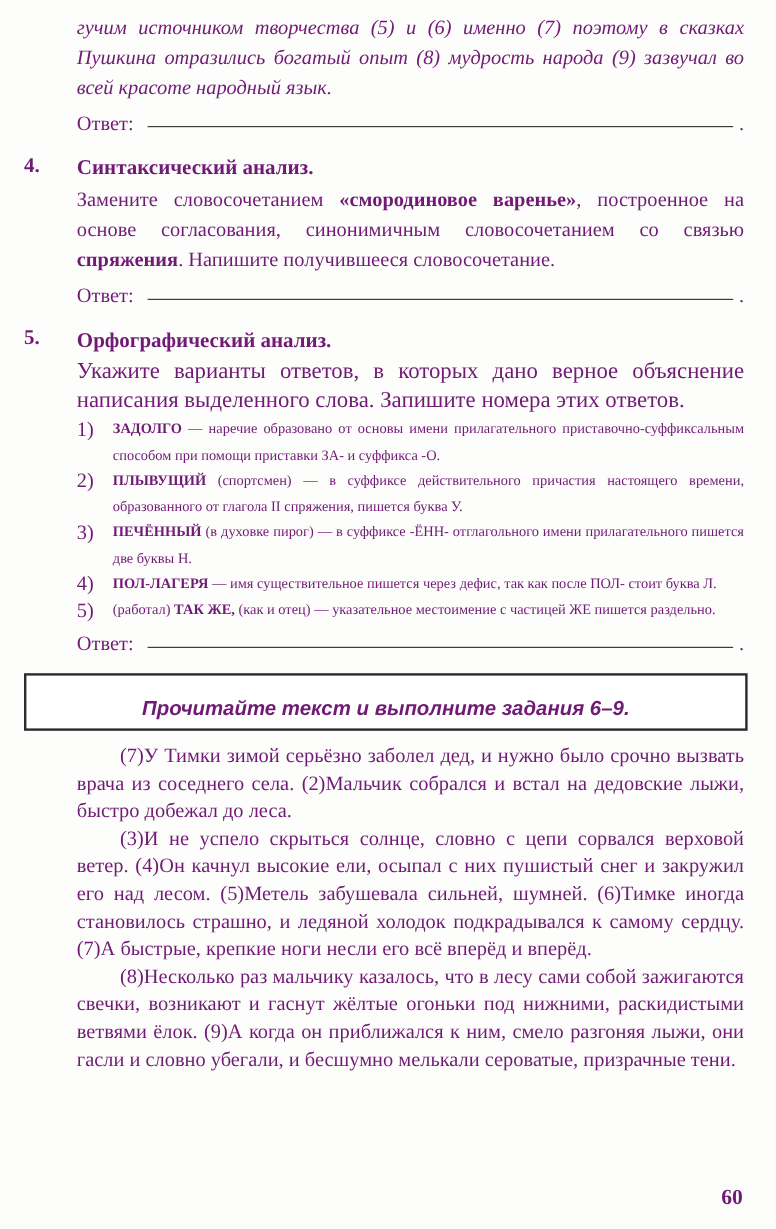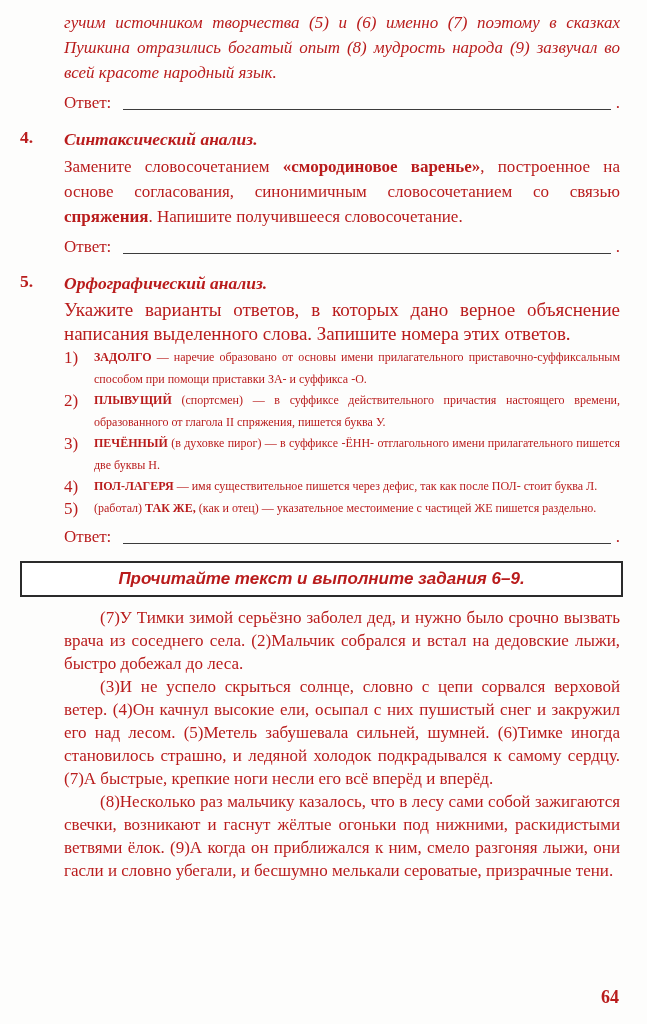--- a/index.html
+++ b/index.html
@@ -3,41 +3,40 @@
 <meta charset="utf-8">
 <style>
   html, body { margin: 0; padding: 0; }
   body { background: #e8e8e8; }
   .page {
     position: relative;
     width: 647px;
     height: 1024px;
     margin: 0 auto;
     background: #fdfdfc;
-    color: #b91c1c;
+    color: #701a75;
     font-family: "Liberation Serif", "DejaVu Serif", serif;
     box-sizing: border-box;
     padding: 8px 27px 0 64px;
     overflow: hidden;
   }
   .b { font-weight: bold; }
 
   
   .cont-text {
     font-style: italic;
     font-size: 17px;
     line-height: 25px;
     text-align: justify;
     margin-top: 2px;
   }
 
   
   .answer-row {
     display: flex;
-    align-items: flex-end;
     font-size: 17px;
     line-height: 23px;
     margin-top: 6px;
   }
   .answer-label { flex: 0 0 auto; }
   .answer-line {
     flex: 1 1 auto;
     border-bottom: 1.5px solid #3c3c3c;
     margin: 0 5px 4px 12px;
     height: 14px;
@@ -48,21 +47,20 @@
   .task { position: relative; margin-top: 13px; }
   .task-num {
     position: absolute;
     left: -44px;
     top: 0;
     font-weight: bold;
     font-size: 17.5px;
   }
   .task-title {
     font-weight: bold;
-    font-style: italic;
     font-size: 17.5px;
     line-height: 24px;
   }
   .task-body {
     font-size: 17px;
     line-height: 25px;
     text-align: justify;
     margin-top: 3px;
   }
   .task-intro {
@@ -84,21 +82,21 @@
     flex: 1 1 auto;
     font-size: 12px;
     line-height: 21.5px;
     text-align: justify;
   }
 
   
   .reading-box {
     margin: 13px -3px 0 -44px;
     border: 2px solid #2b2b2b;
-    padding: 5px 8px 6px 8px;
+    padding: 17px 8px 6px 8px;
     text-align: center;
     font-family: "Liberation Sans", "DejaVu Sans", sans-serif;
     font-weight: bold;
     font-style: italic;
     font-size: 17px;
     line-height: 21px;
     background: #fff;
   }
 
   
@@ -179,15 +177,15 @@
   </div>
 
   <div class="reading-box">Прочитайте текст и выполните задания 6–9.</div>
 
   <div class="reading">
     <p>(7)У Тимки зимой серьёзно заболел дед, и нужно было срочно вызвать врача из соседнего села. (2)Мальчик собрался и встал на дедовские лыжи, быстро добежал до леса.</p>
     <p>(3)И не успело скрыться солнце, словно с цепи сорвался верховой ветер. (4)Он качнул высокие ели, осыпал с них пушистый снег и закружил его над лесом. (5)Метель забушевала сильней, шумней. (6)Тимке иногда становилось страшно, и ледяной холодок подкрадывался к самому сердцу. (7)А быстрые, крепкие ноги несли его всё вперёд и вперёд.</p>
     <p>(8)Несколько раз мальчику казалось, что в лесу сами собой зажигаются свечки, возникают и гаснут жёлтые огоньки под нижними, раскидистыми ветвями ёлок. (9)А когда он приближался к ним, смело разгоняя лыжи, они гасли и словно убегали, и бесшумно мелькали сероватые, призрачные тени.</p>
   </div>
 
-  <div class="page-number">64</div>
+  <div class="page-number">60</div>
 
 </div>
 
 </body></html>

